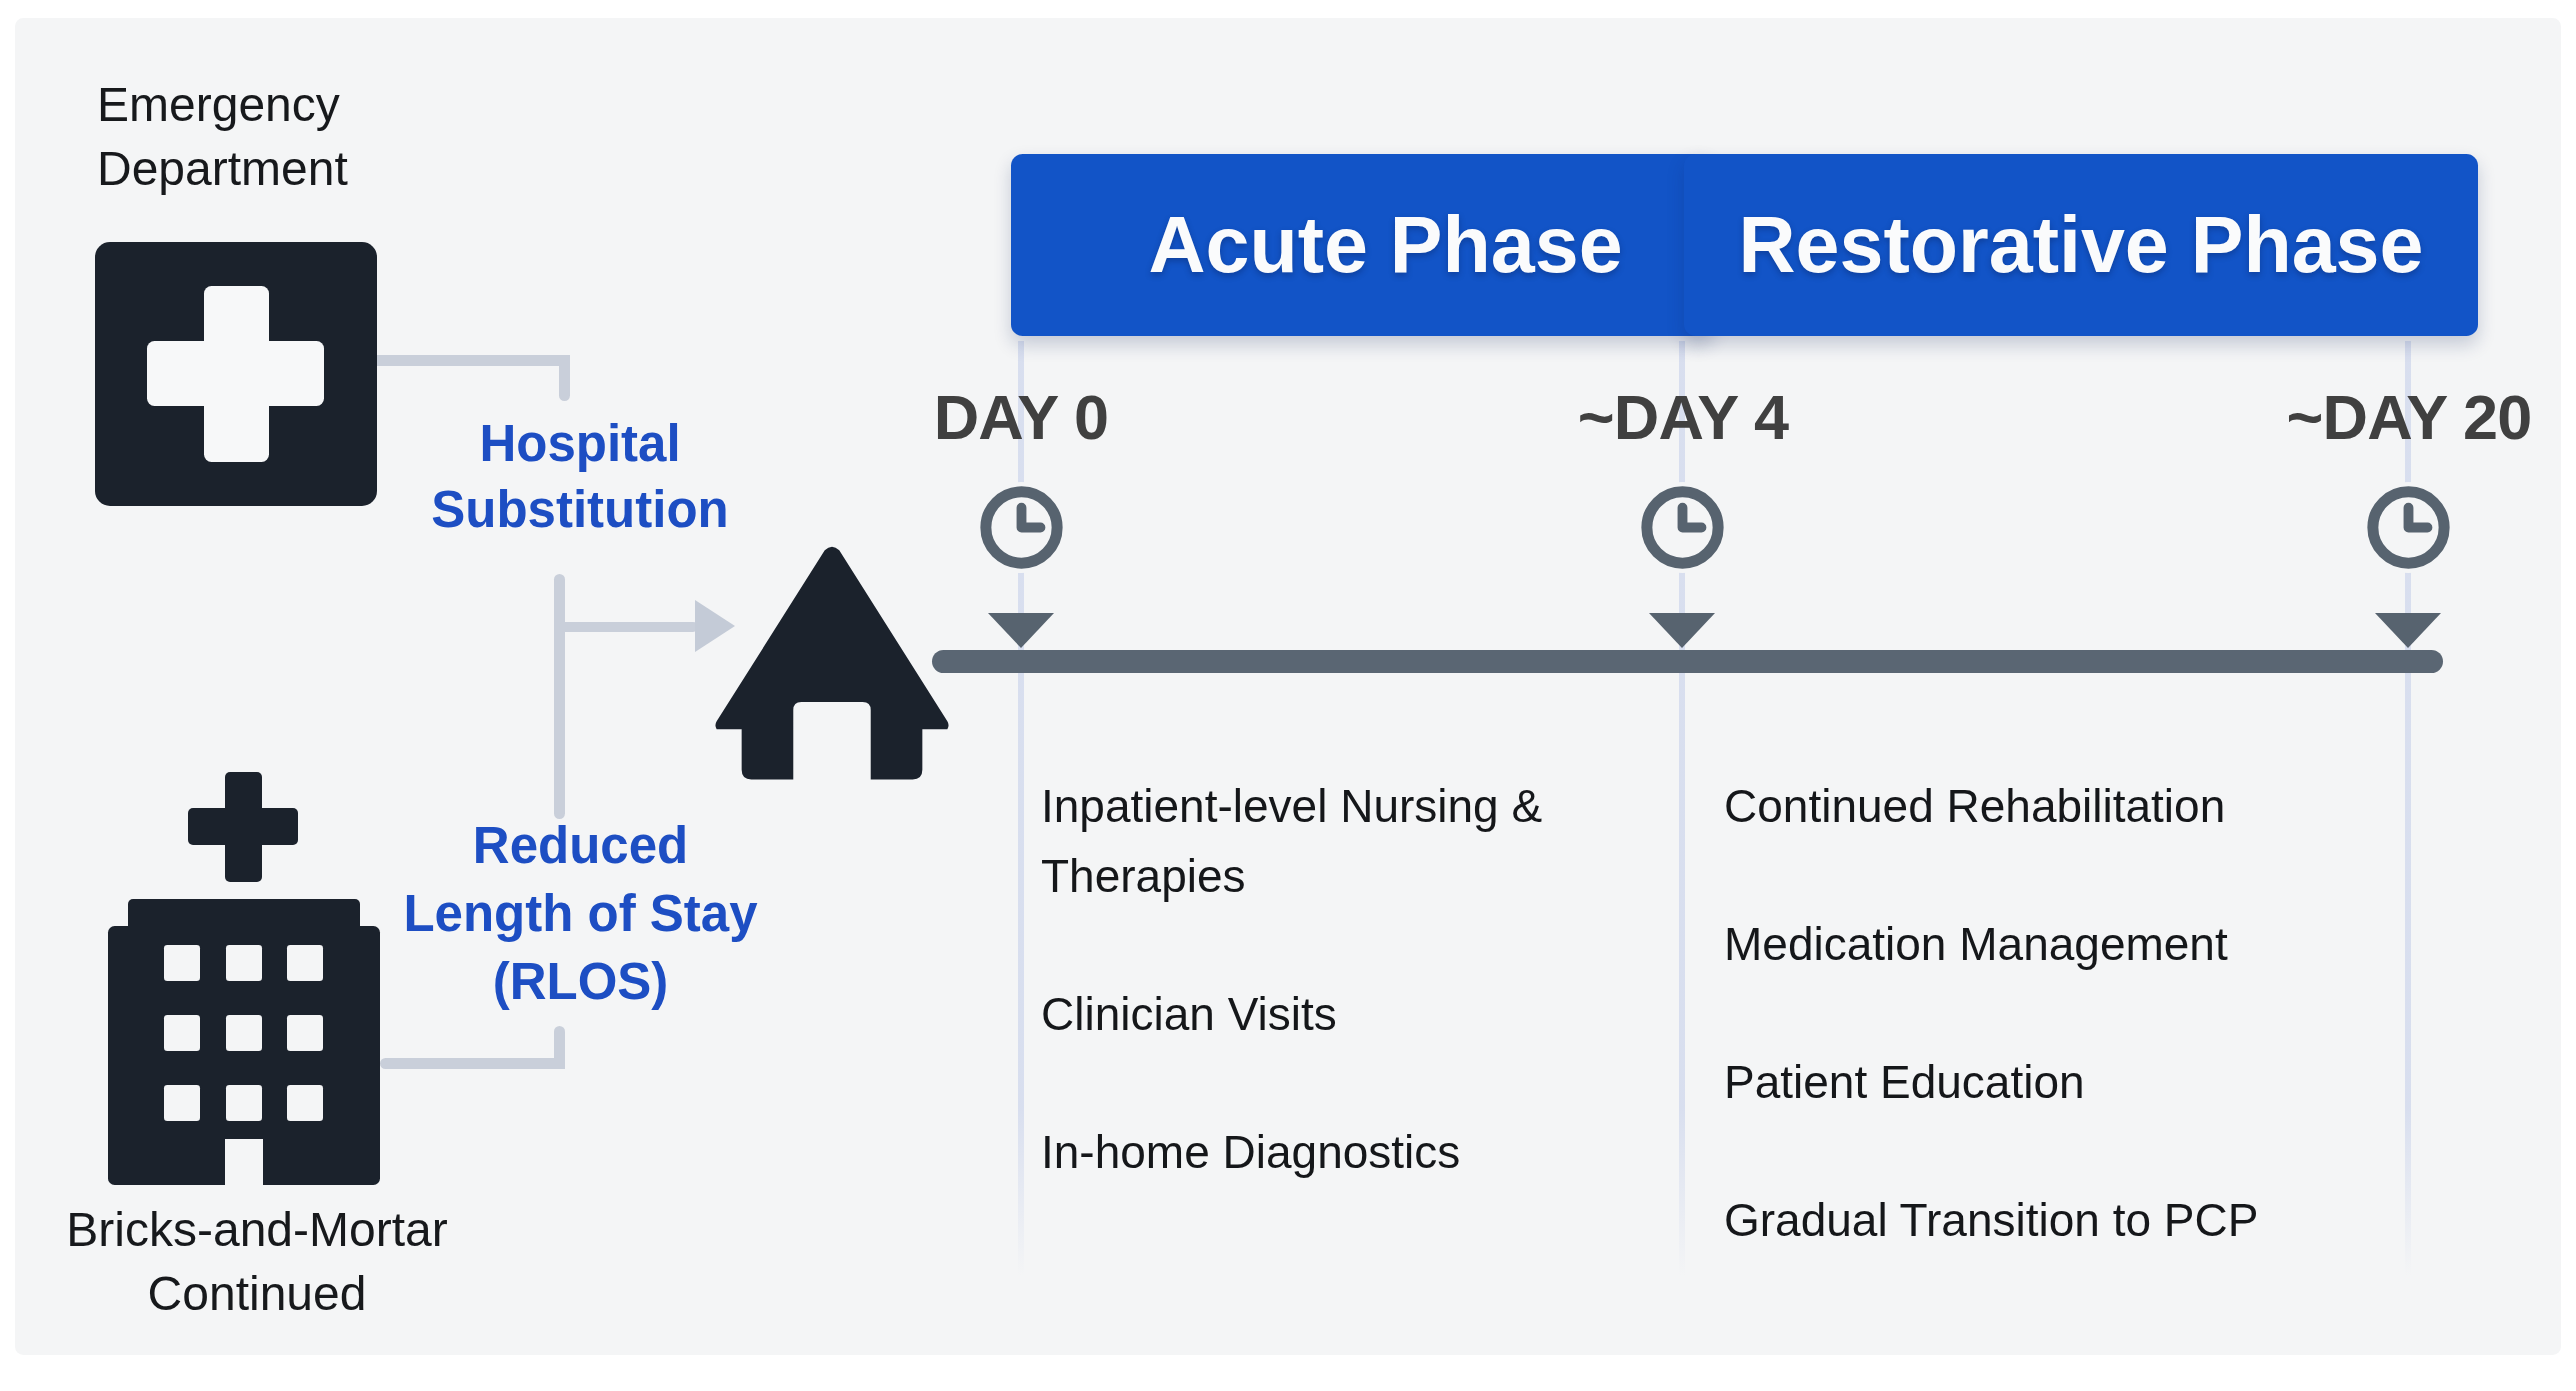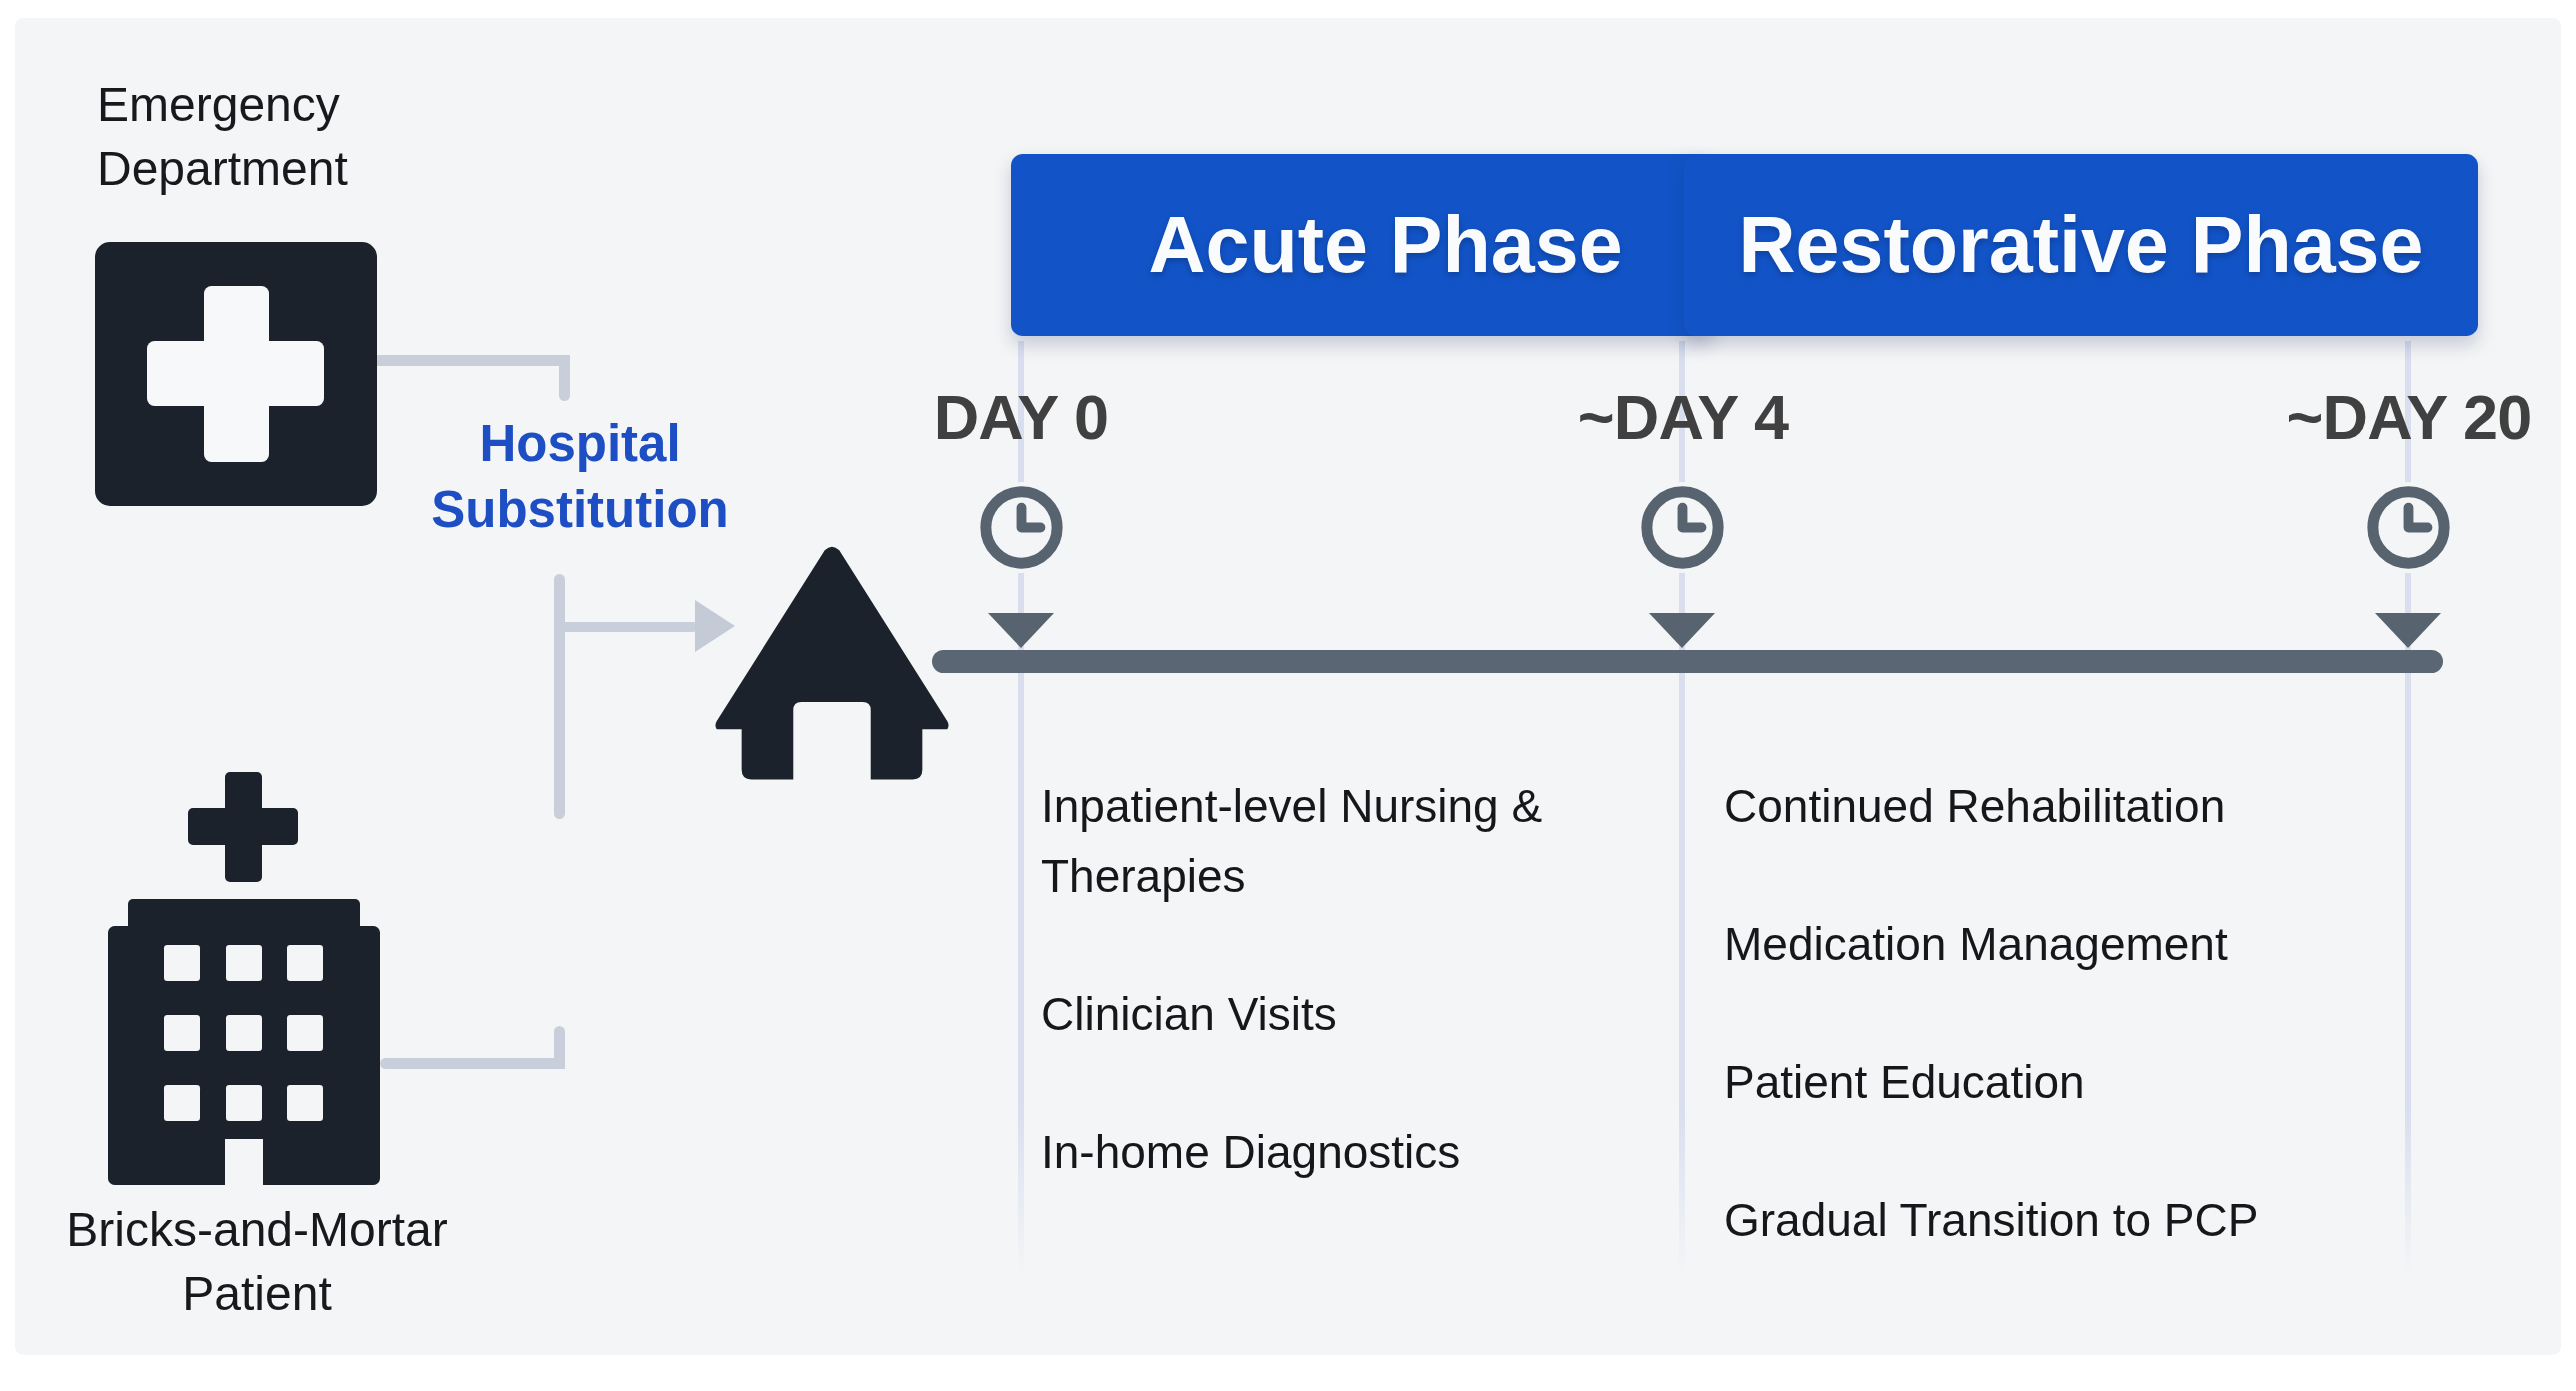--- a/index.html
+++ b/index.html
@@ -126,41 +126,44 @@
   <div class="abs conn conn-ed-h"></div>
   <div class="abs conn conn-ed-v"></div>
 
   <div class="abs hs-label">Hospital
 Substitution</div>
 
   <div class="abs conn conn-mid-v"></div>
   <div class="abs conn conn-arrow-h"></div>
   <div class="abs arrow-head"></div>
 
+  <div class="abs rlos-label">Reduced
+Length of Stay
+(RLOS)</div>
   <div class="abs conn conn-rlos-v"></div>
   <div class="abs conn conn-bld-h"></div>
 
   <div class="abs bld-cross-h"></div>
   <div class="abs bld-cross-v"></div>
   <div class="abs building">
     <div class="bld-top"></div>
     <div class="bld-body"></div>
     <div class="win" style="left:56px;top:46px"></div>
     <div class="win" style="left:118px;top:46px"></div>
     <div class="win" style="left:179px;top:46px"></div>
     <div class="win" style="left:56px;top:116px"></div>
     <div class="win" style="left:118px;top:116px"></div>
     <div class="win" style="left:179px;top:116px"></div>
     <div class="win" style="left:56px;top:186px"></div>
     <div class="win" style="left:118px;top:186px"></div>
     <div class="win" style="left:179px;top:186px"></div>
     <div class="door"></div>
   </div>
   <div class="abs bm-label">Bricks-and-Mortar
-Patient</div>
+Continued</div>
 
   <div class="abs house">
     <svg viewBox="0 0 300 300" width="242" height="250">
       <path fill="#1b222c" d="M141 14 Q150 5 159 14 L293 226 Q296 231 293 236 L262 236 L262 286 Q262 298 250 298 L198 298 L198 212 Q198 202 188 202 L112 202 Q102 202 102 212 L102 298 L50 298 Q38 298 38 286 L38 236 L7 236 Q4 231 7 226 Z"></path>
     </svg>
   </div>
 
   <div class="abs tl-bar"></div>
 
   <div class="abs col-line" style="left:1018px"></div>

